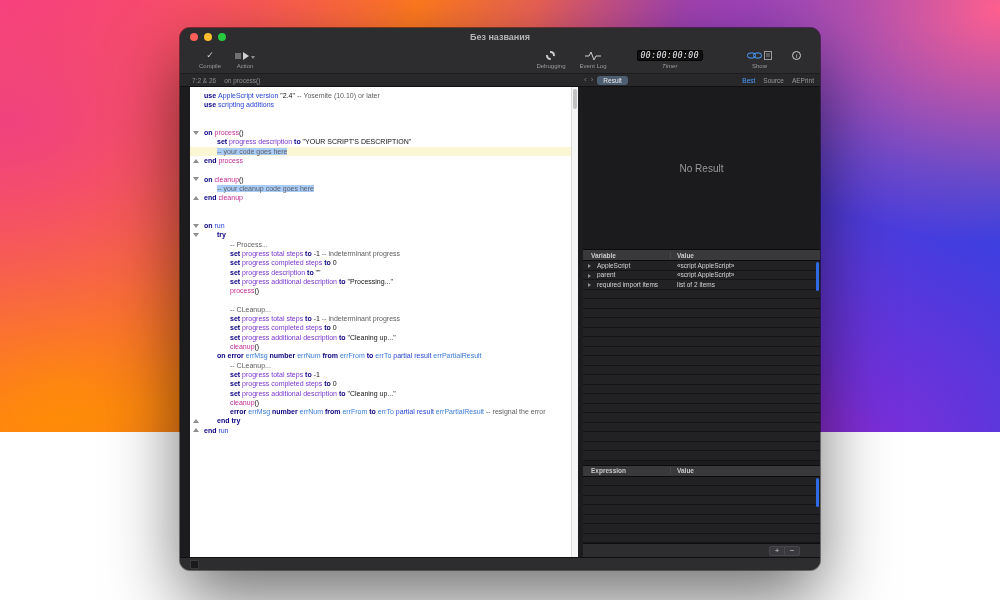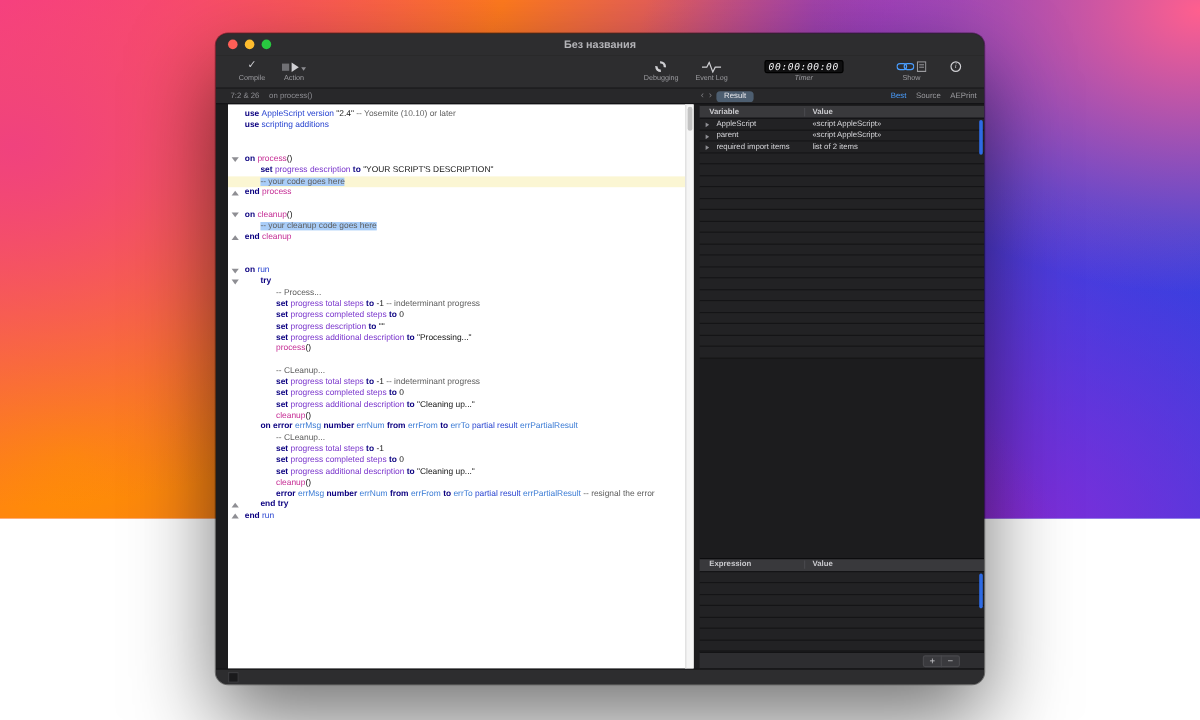--- a/index.html
+++ b/index.html
@@ -235,20 +235,23 @@
             <div class="code-line"><span style="padding-left: 26px; display: inline-block;"><span class="seg-kw">error </span><span class="seg-var">errMsg </span><span class="seg-kw">number </span><span class="seg-var">errNum </span><span class="seg-kw">from </span><span class="seg-var">errFrom </span><span class="seg-kw">to </span><span class="seg-var">errTo </span><span class="seg-app">partial result </span><span class="seg-var">errPartialResult </span><span class="seg-cmt">-- resignal the error</span></span></div>
             <div class="code-line"><span class="fold up"></span><span style="padding-left: 13px; display: inline-block;"><span class="seg-kw">end try</span></span></div>
             <div class="code-line"><span class="fold up"></span><span style="padding-left: 0px; display: inline-block;"><span class="seg-kw">end </span><span class="seg-app">run</span></span></div>
           </div>
         <div class="editor-scrollbar">
           <div class="thumb"></div>
         </div>
       </div>
 
       <div class="result-panel">
+        <div class="no-result">
+          <span>No Result</span>
+        </div>
 
         <div class="table-header">
           <span class="th-name">Variable</span>
           <span class="th-value">Value</span>
         </div>
         <div class="t-rows">
           <div class="t-row">
               <span class="t-name"><span class="t-expand"></span>AppleScript</span>
               <span class="t-value">«script AppleScript»</span>
             </div>

